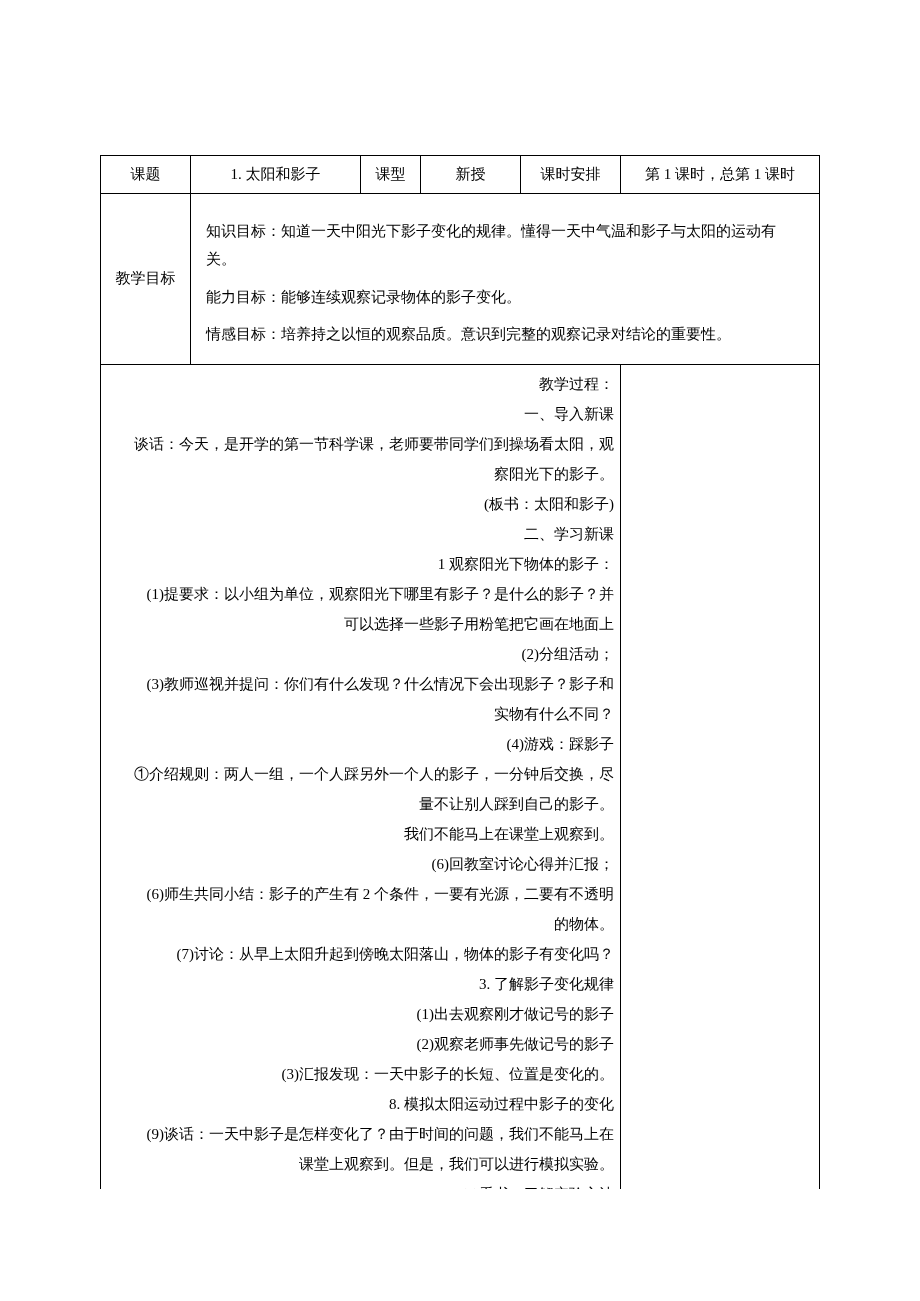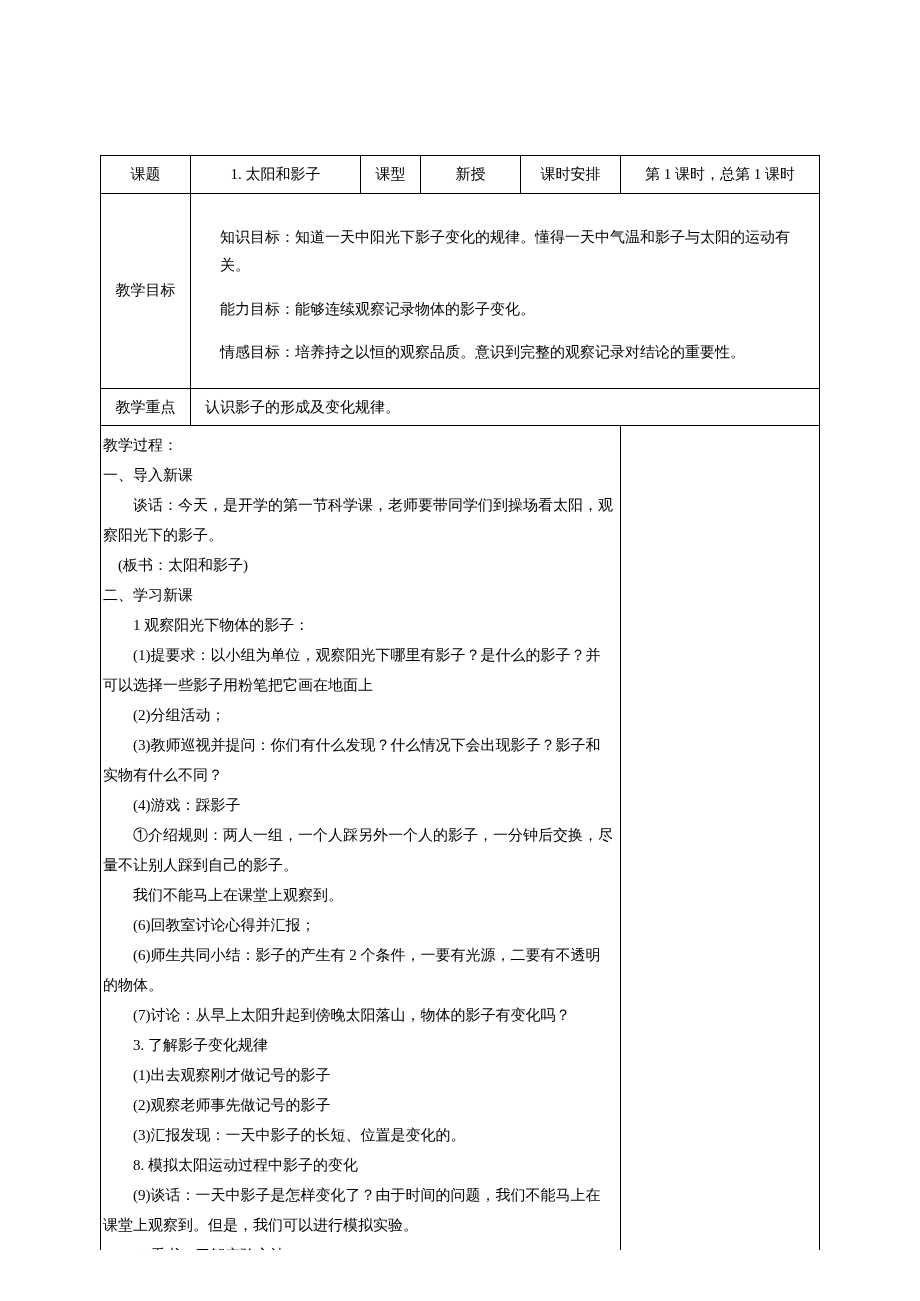--- a/index.html
+++ b/index.html
@@ -17,21 +17,21 @@
     box-sizing: border-box;
     padding: 155px 100px 40px 100px;
   }
   table.meta {
     border-collapse: collapse;
     width: 100%;
     table-layout: fixed;
   }
   table.meta td {
     border: 1px solid #000;
-    padding: 4px 14px;
+    padding: 4px 6px;
     vertical-align: top;
   }
   table.meta td.label {
     text-align: center;
     white-space: nowrap;
   }
   table.meta td.center {
     text-align: center;
     margin-left: 28px;
   }
@@ -40,21 +40,21 @@
   }
   .content p {
     margin: 0;
     padding: 0;
   }
   .indent1 { text-indent: 2em; }
   .no-indent { text-indent: 0; }
   .right-col {
     width: 140px;
   }
-  .goals p { margin: 15px; }
+  .goals p { margin: 9px; }
   
   tr.open-bottom td {
     border-bottom: none;
   }
   .cutoff {
     overflow: hidden;
   }
 </style>
 </head>
 <body>
@@ -84,28 +84,24 @@
       <td class="label" style="vertical-align:middle;text-align:center;">教学目标</td>
       <td colspan="5">
         <div class="goals" style="padding-top:10px; padding-bottom:2px;">
           <p>知识目标：知道一天中阳光下影子变化的规律。懂得一天中气温和影子与太阳的运动有关。</p>
           <p>能力目标：能够连续观察记录物体的影子变化。</p>
           <p>情感目标：培养持之以恒的观察品质。意识到完整的观察记录对结论的重要性。</p>
         </div>
       </td>
     </tr>
 
-    <tr>
-      <td class="label">教学重点</td>
-      <td colspan="5">认识影子的形成及变化规律。</td>
-    </tr>
 
 
     <tr class="open-bottom">
-      <td colspan="5" style="padding:4px 6px 0 2px;">
+      <td colspan="5" style="padding:4px 6px 0 2px;text-align:right;">
         <div class="content cutoff" style="height:820px;">
           <p class="no-indent">教学过程：</p>
           <p class="no-indent">一、导入新课</p>
           <p class="indent1">谈话：今天，是开学的第一节科学课，老师要带同学们到操场看太阳，观察阳光下的影子。</p>
           <p style="text-indent:1em;">(板书：太阳和影子)</p>
           <p class="no-indent">二、学习新课</p>
           <p class="indent1">1 观察阳光下物体的影子：</p>
           <p class="indent1">(1)提要求：以小组为单位，观察阳光下哪里有影子？是什么的影子？并可以选择一些影子用粉笔把它画在地面上</p>
           <p class="indent1">(2)分组活动；</p>
           <p class="indent1">(3)教师巡视并提问：你们有什么发现？什么情况下会出现影子？影子和实物有什么不同？</p>

